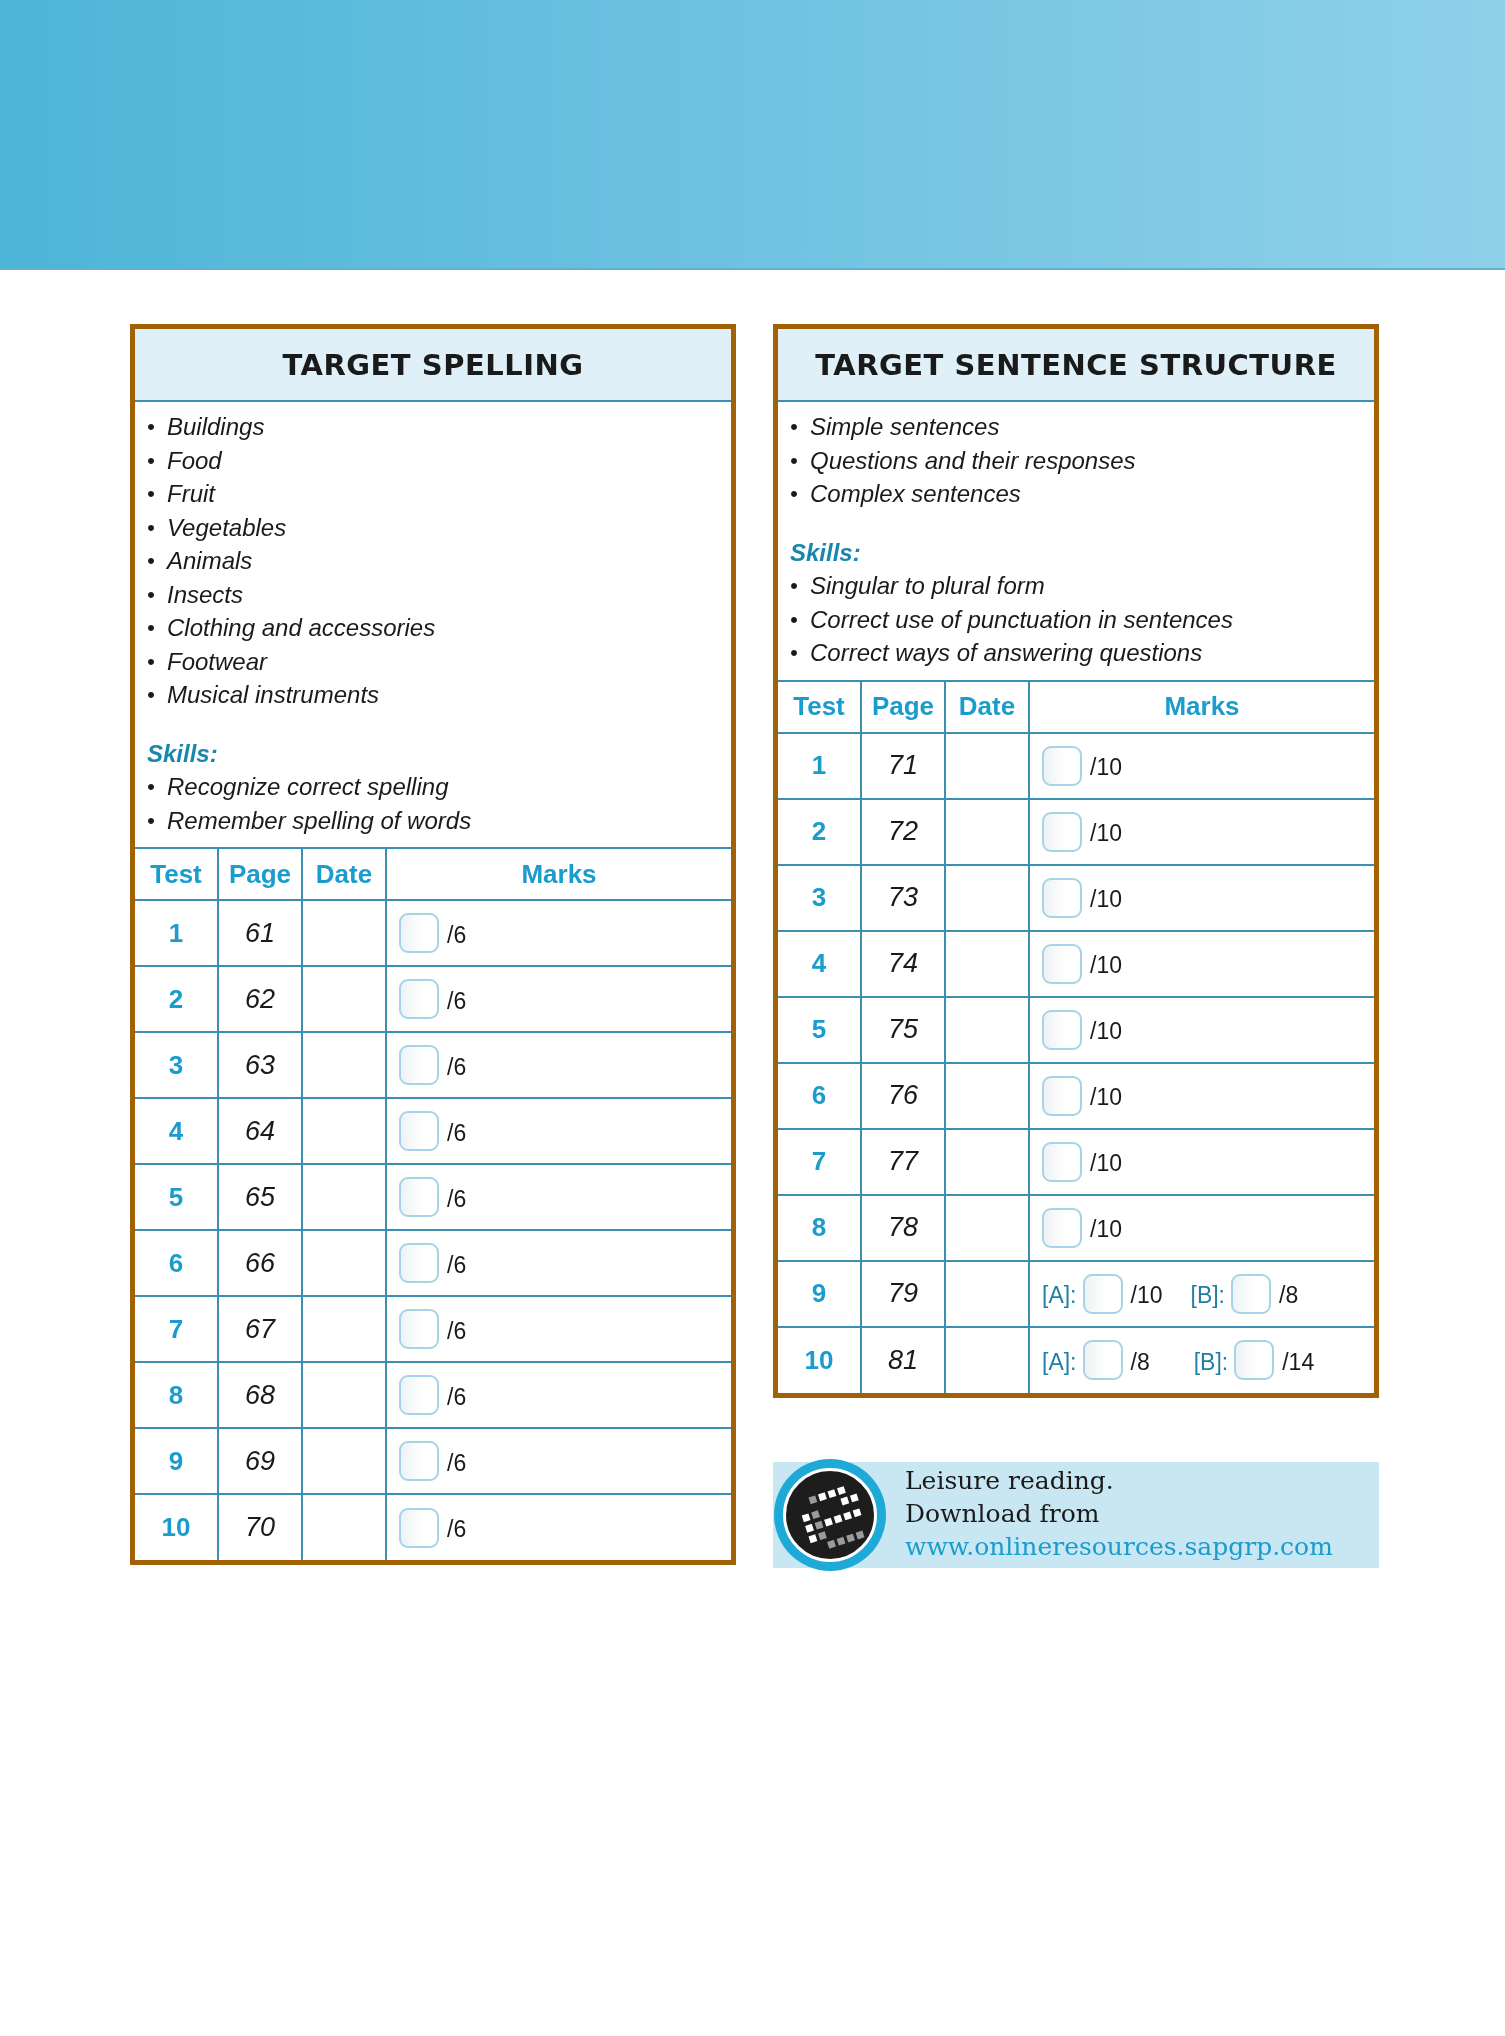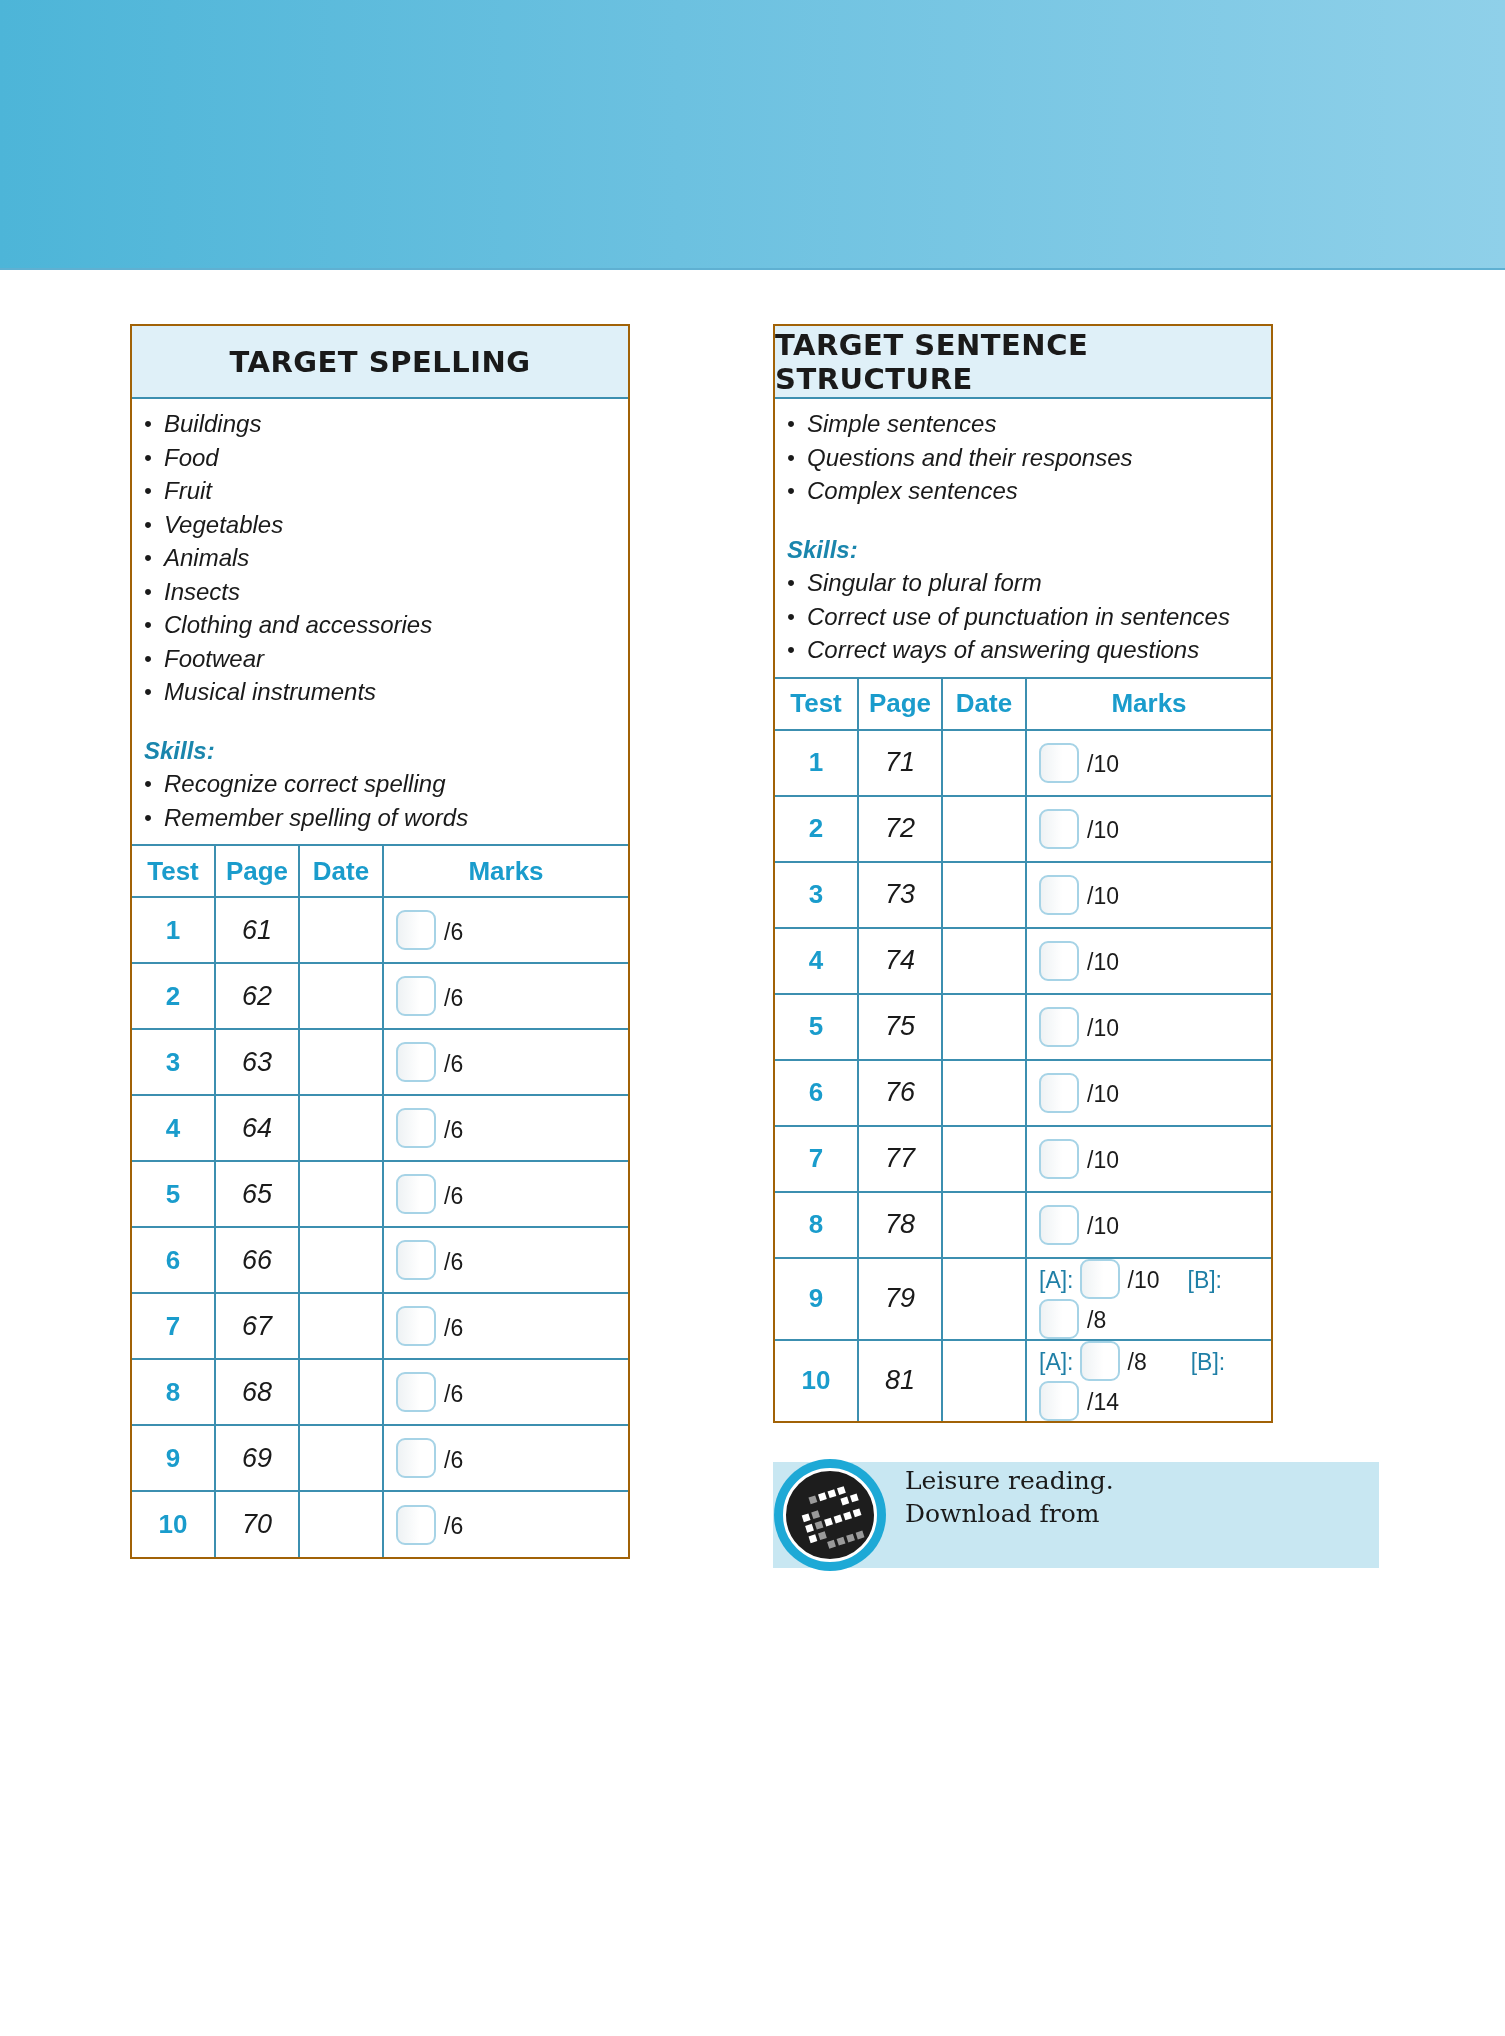--- a/index.html
+++ b/index.html
@@ -9,22 +9,22 @@
   .top-band {
     position: absolute; left: 0; top: 0; width: 1505px; height: 270px;
     background: linear-gradient(90deg, #4db5d8 0%, #6cc1e0 45%, #8fd0e9 100%);
   }
   .top-band::after {
     content: ""; position: absolute; left: 0; right: 0; bottom: 0; height: 2px;
     background: #5fb0d2;
   }
 
   .panel {
-    position: absolute; top: 324px; width: 500px;
-    border: 2px solid #a16207; background: #fff;
+    position: absolute; top: 324px; width: 606px;
+    border: 5px solid #a16207; background: #fff;
   }
   .panel.left { left: 130px; }
   .panel.right { left: 773px; }
 
   .panel-header {
     height: 73px; background: #dff0f8; border-bottom: 2px solid #3c8fb0;
     display: flex; align-items: center; justify-content: center;
     font-family: "DejaVu Sans", sans-serif; font-weight: bold;
     font-size: 29px; letter-spacing: 0.5px; color: #1a1a1a;
   }
@@ -316,13 +316,14 @@
         <rect x="44" y="68" width="7" height="7" fill="#9a9a9a"></rect>
         <rect x="54" y="68" width="7" height="7" fill="#9a9a9a"></rect>
         <rect x="64" y="68" width="7" height="7" fill="#9a9a9a"></rect>
       </g>
     </svg>
   </div>
 </div>
 <div class="banner-text">
   <div>Leisure reading.</div>
   <div>Download from</div>
+  <div class="url">www.onlineresources.sapgrp.com</div>
 </div>
 
 </body></html>

